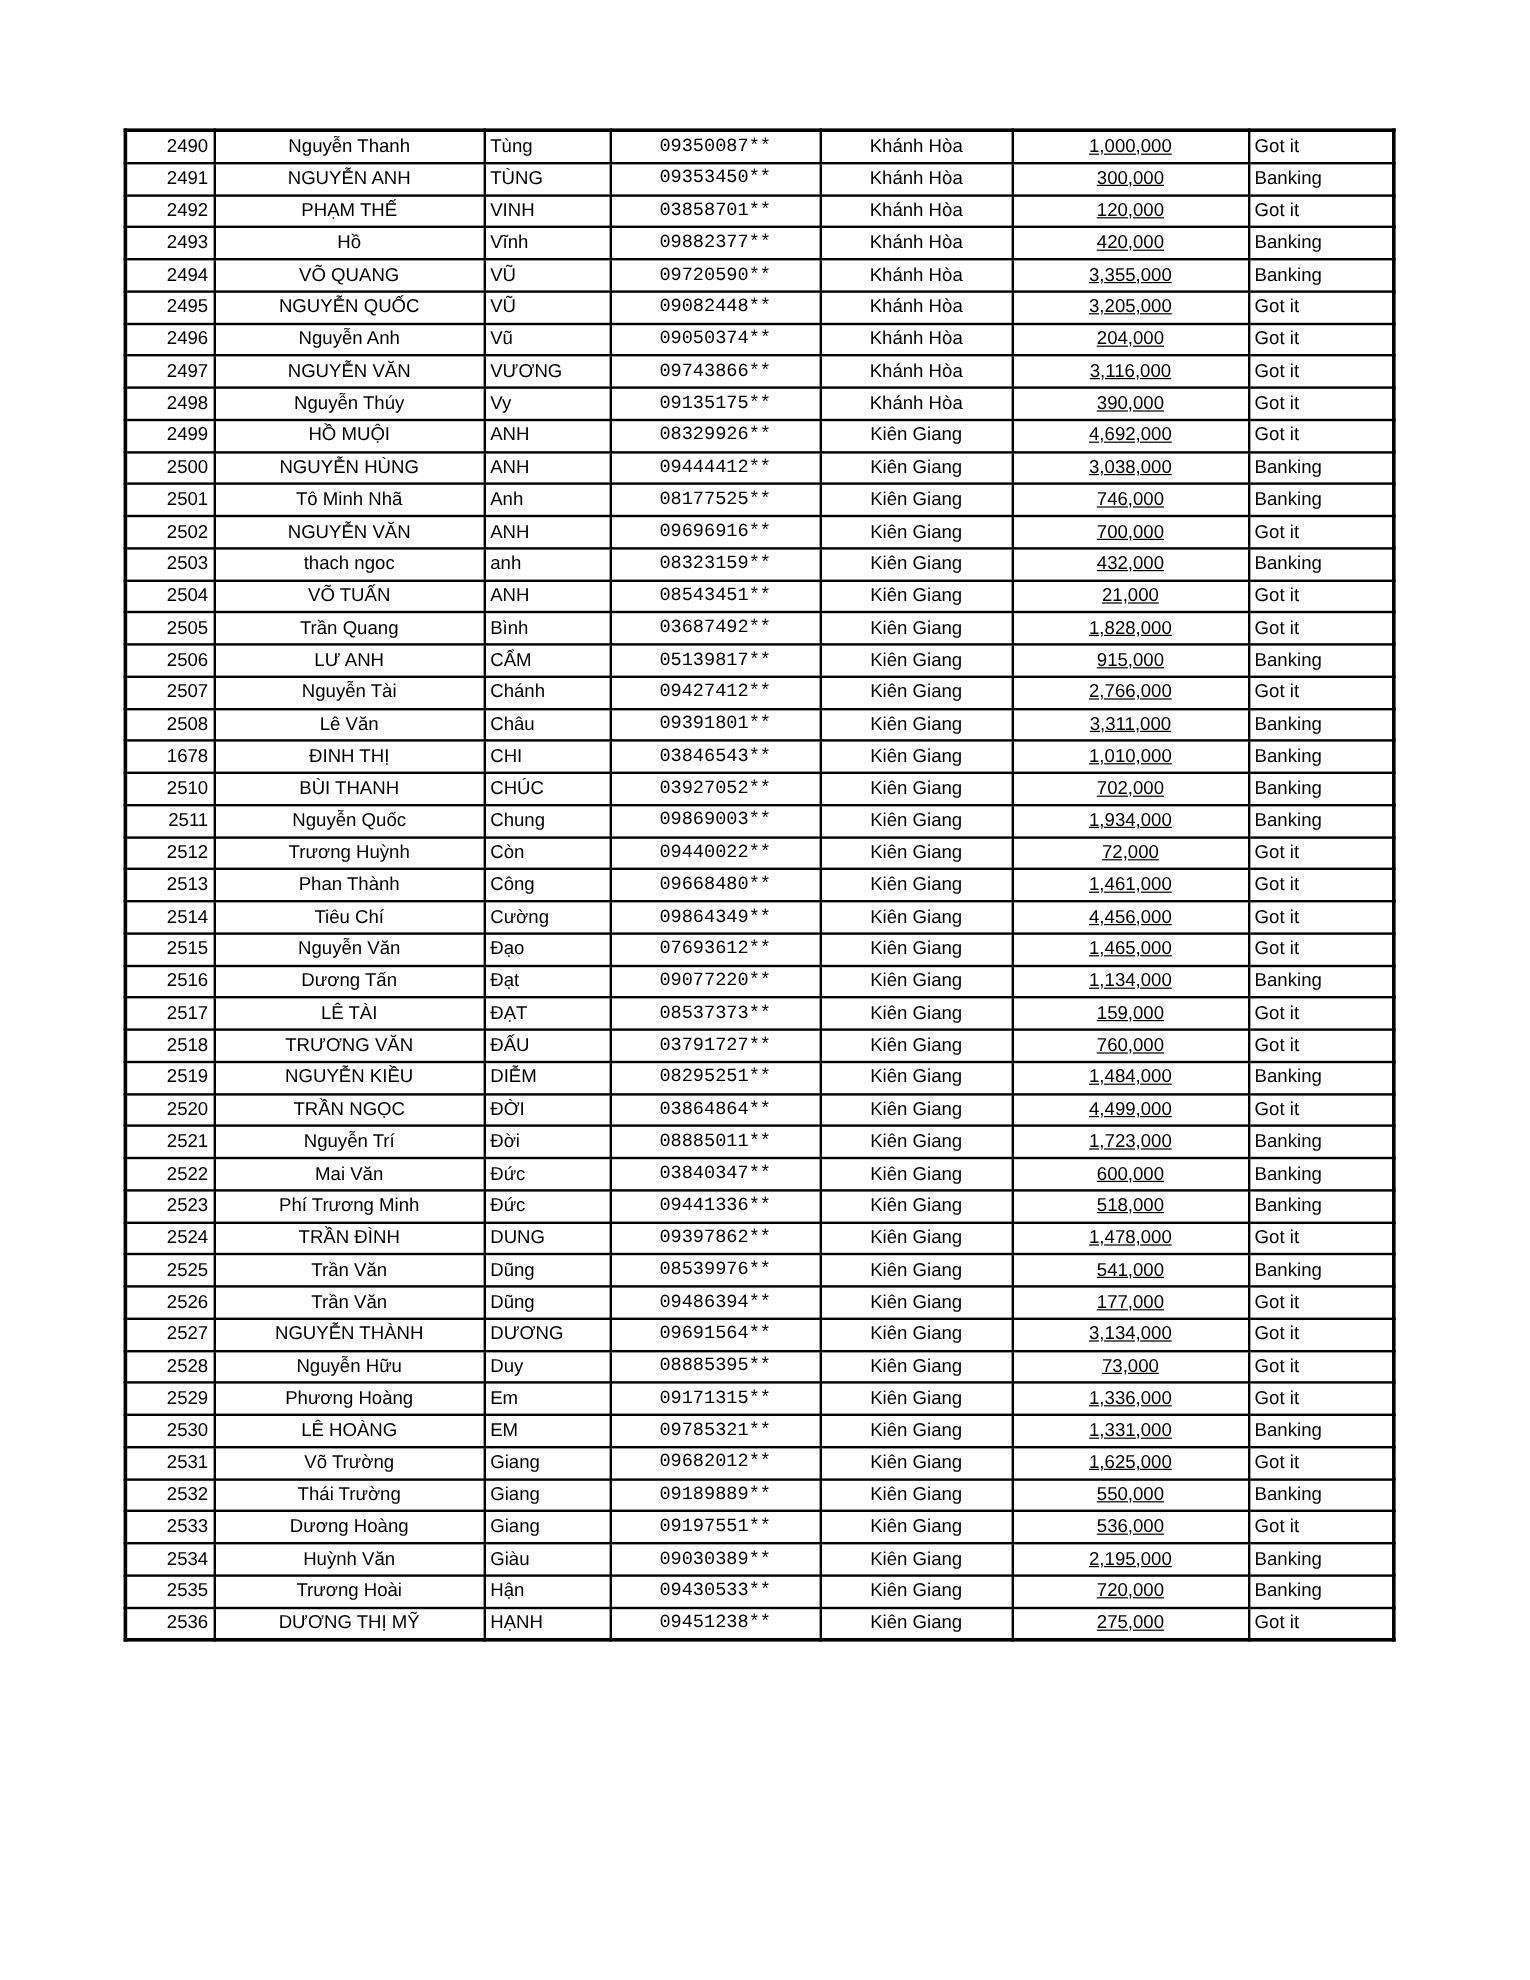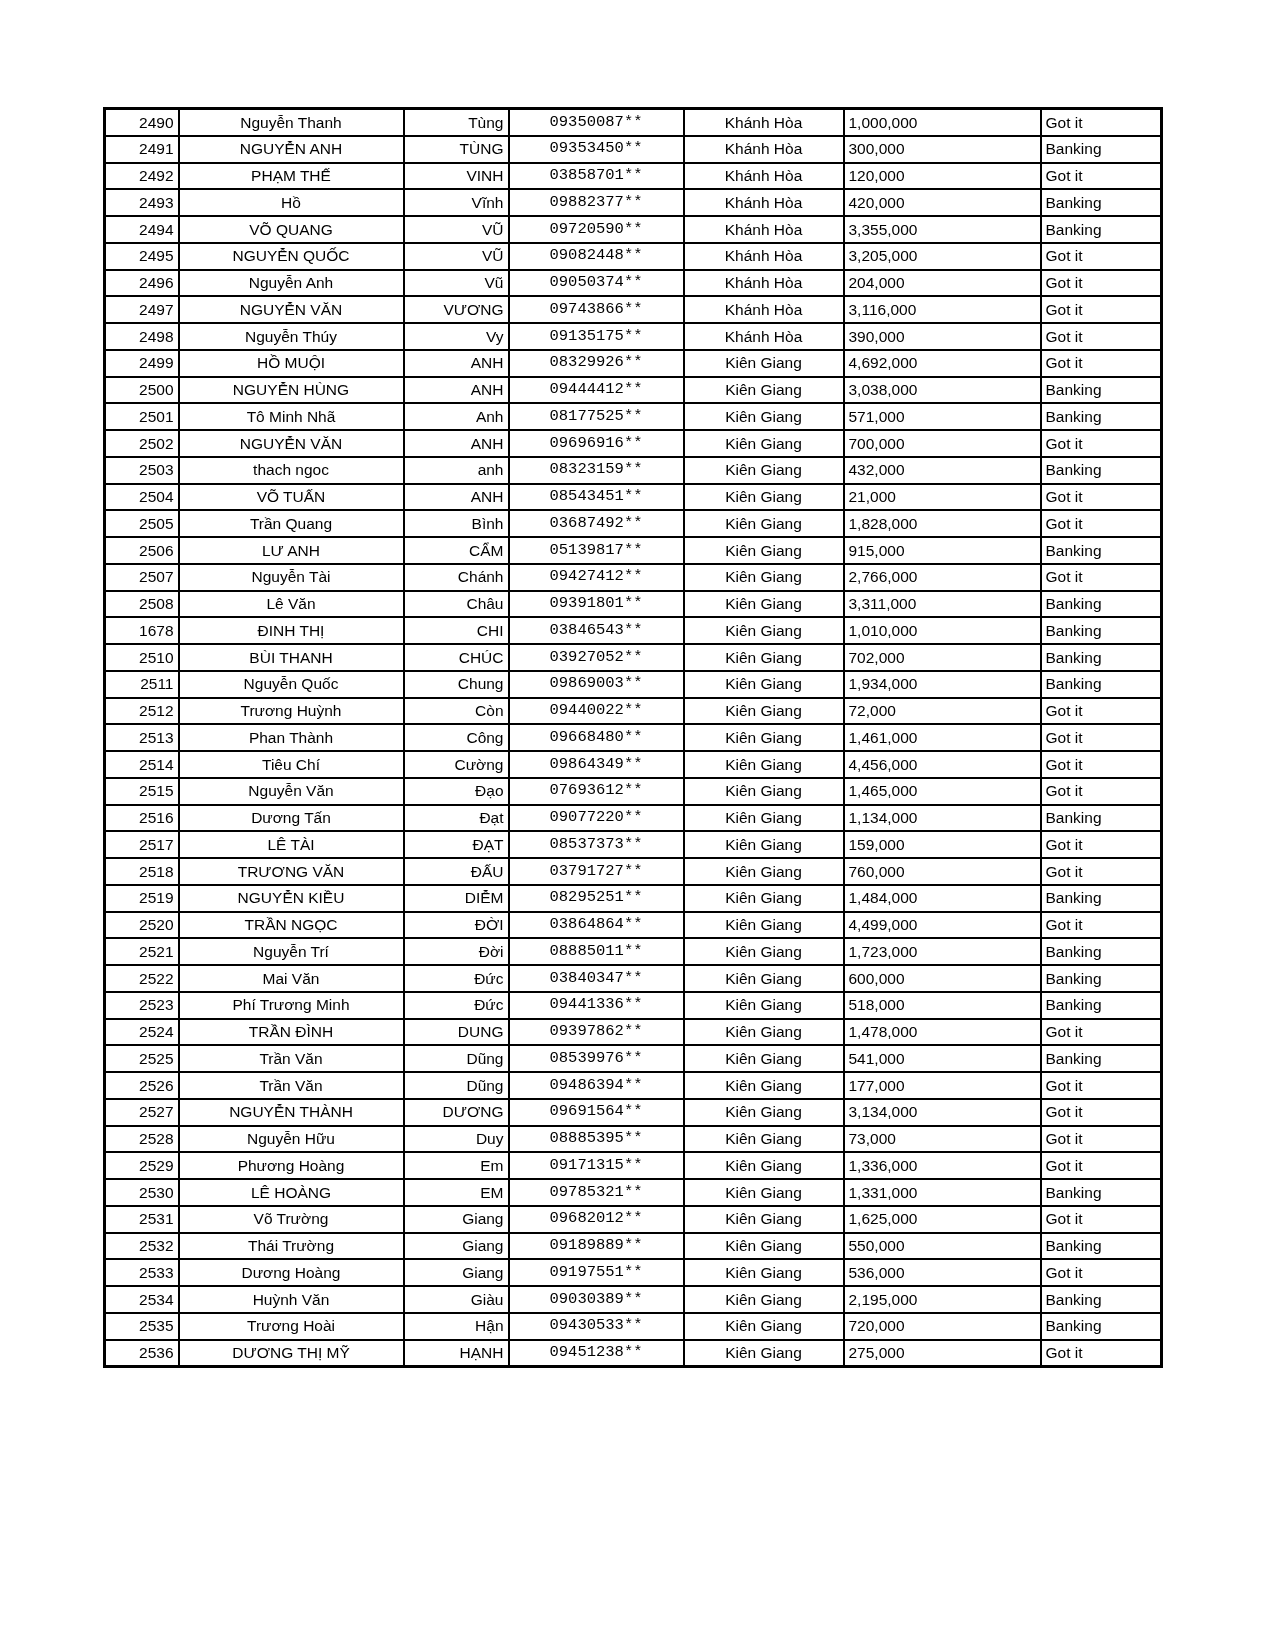--- a/index.html
+++ b/index.html
@@ -30,24 +30,24 @@
     border: 2px solid #000000;
     height: 24.75px; 
     padding: 0 4px;
     white-space: nowrap;
     overflow: hidden;
     vertical-align: middle;
   }
   
   td.c0 { text-align: right;  padding-right: 6px; }  
   td.c1 { text-align: center; }                      
-  td.c2 { text-align: right; }                      
+  td.c2 { text-align: left; }                      
   td.c3 { text-align: center; font-family: Liberation Mono, monospace; }                      
   td.c4 { text-align: center; }                      
-  td.c5 { text-align: left;  padding-right: 9px; }  
+  td.c5 { text-align: center;  padding-right: 9px; text-decoration: underline; }  
   td.c6 { text-align: left;   padding-left: 9px; }   
 </style>
 </head>
 <body>
 
 <div class="page">
   <table class="data-table">
     <colgroup id="colgroup">
         <col style="width: 74px;">
         <col style="width: 225px;">
@@ -156,21 +156,21 @@
           <td class="c4">Kiên Giang</td>
           <td class="c5">3,038,000</td>
           <td class="c6">Banking</td>
         </tr>
         <tr>
           <td class="c0">2501</td>
           <td class="c1">Tô Minh Nhã</td>
           <td class="c2">Anh</td>
           <td class="c3">08177525**</td>
           <td class="c4">Kiên Giang</td>
-          <td class="c5">571,000</td>
+          <td class="c5">746,000</td>
           <td class="c6">Banking</td>
         </tr>
         <tr>
           <td class="c0">2502</td>
           <td class="c1">NGUYỄN VĂN</td>
           <td class="c2">ANH</td>
           <td class="c3">09696916**</td>
           <td class="c4">Kiên Giang</td>
           <td class="c5">700,000</td>
           <td class="c6">Got it</td>

